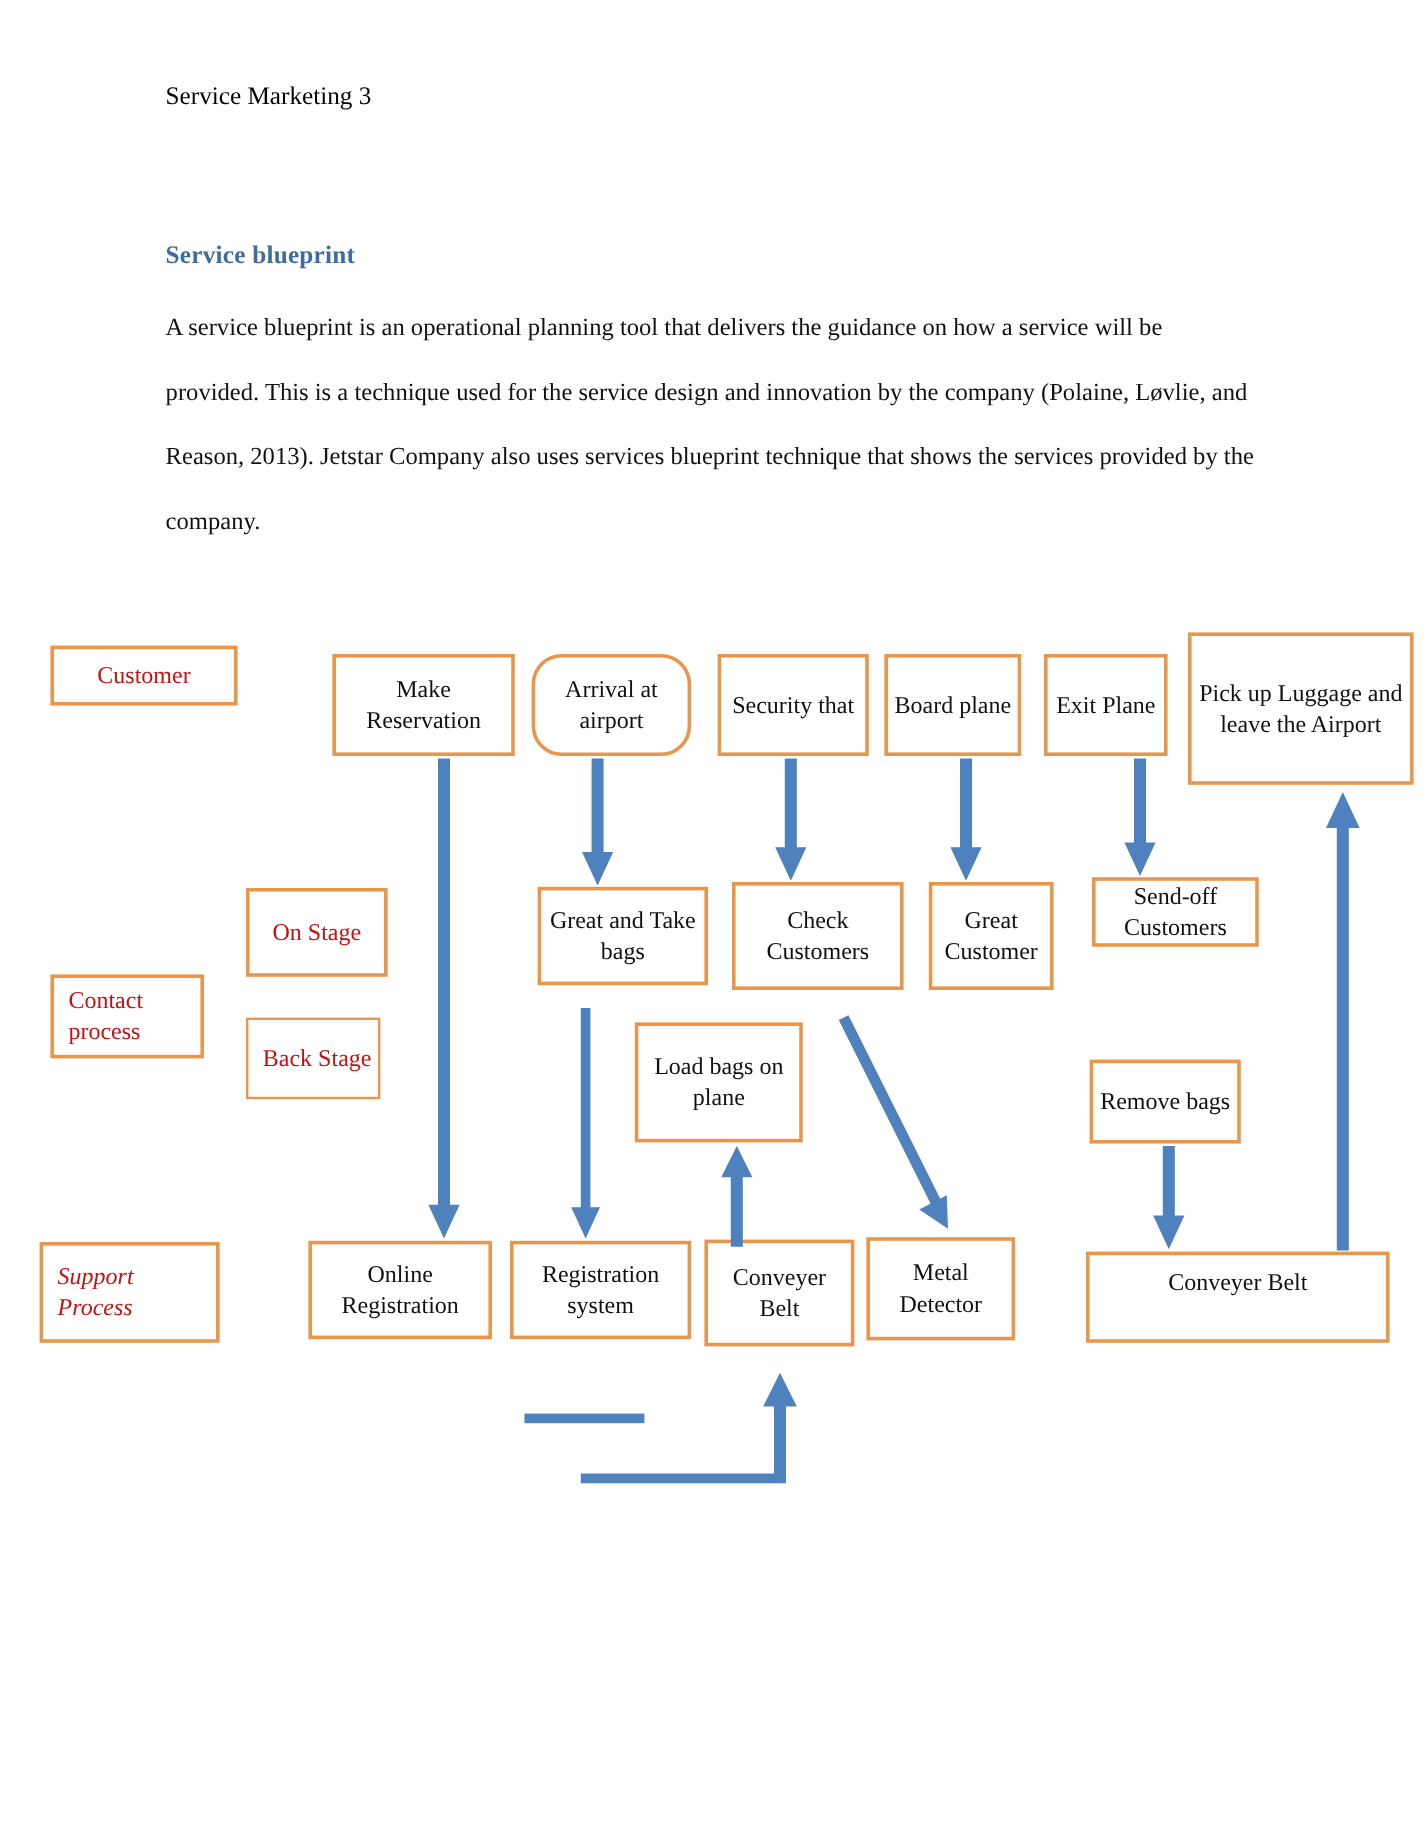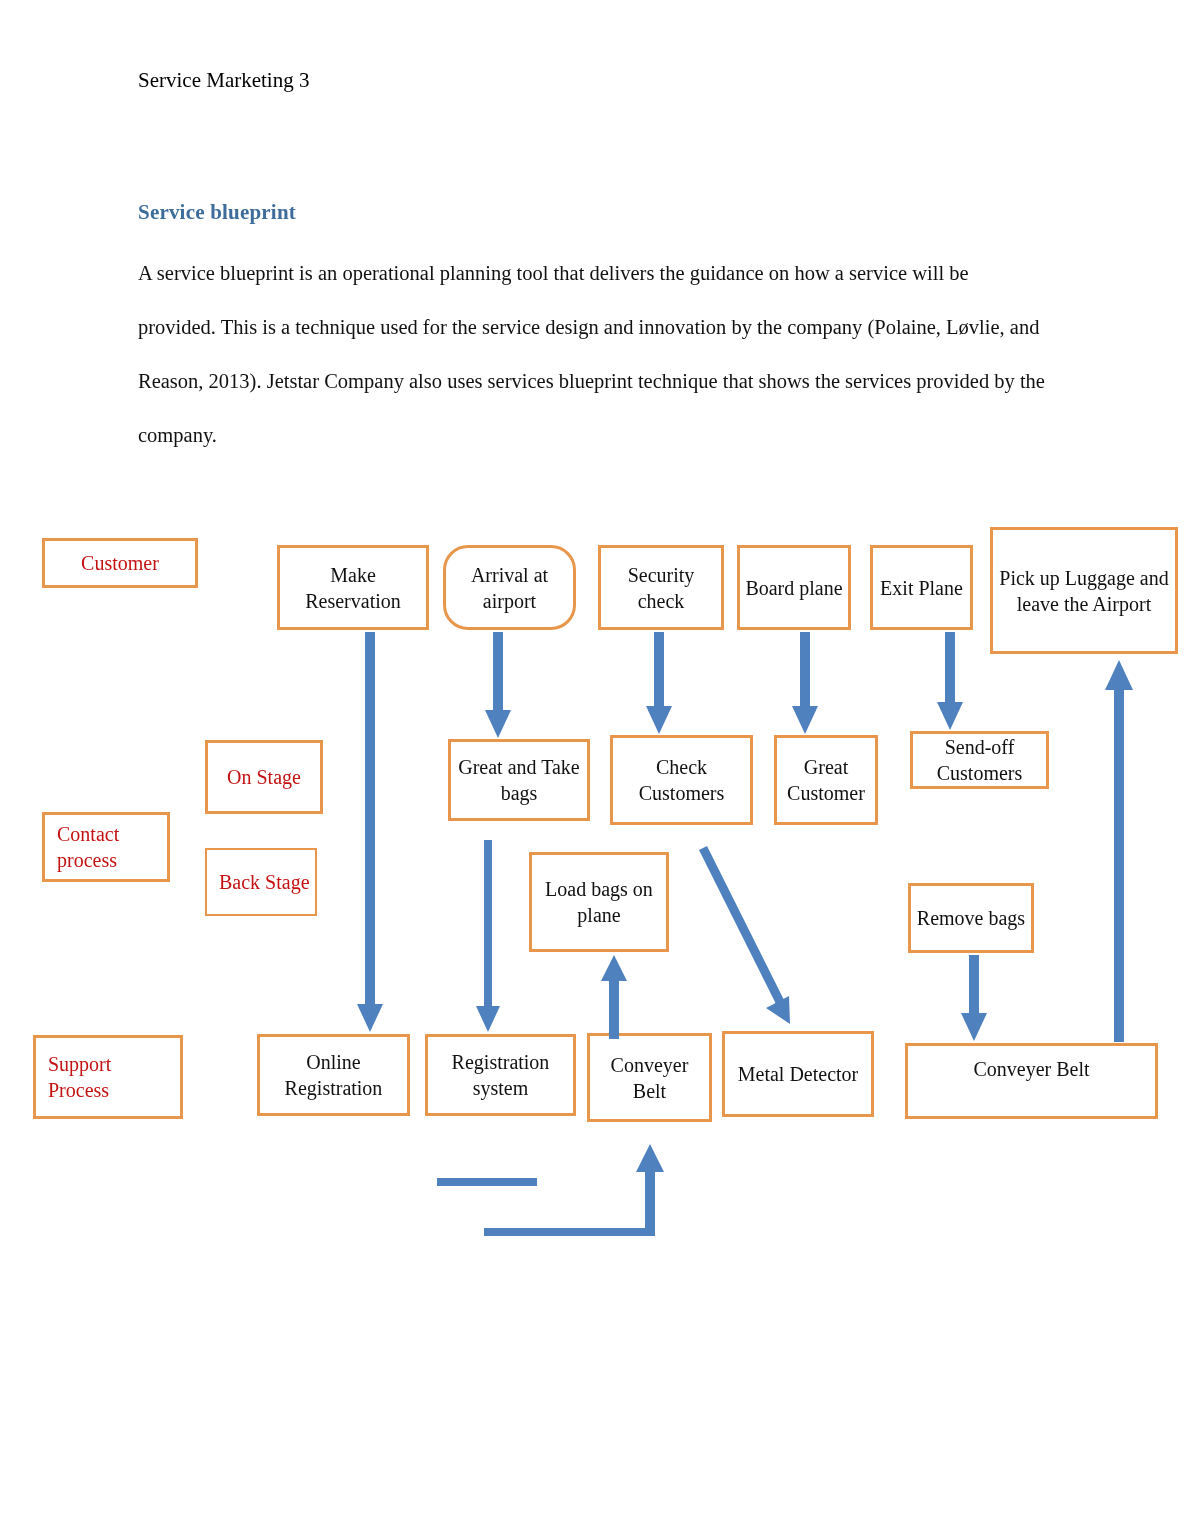--- a/index.html
+++ b/index.html
@@ -103,31 +103,31 @@
   <div class="doc-heading">Service blueprint</div>
 
   <div class="doc-para"> A service blueprint is an operational planning tool that delivers the guidance on how a service will be provided. This is a technique used for the service design and innovation by the company (Polaine, Løvlie, and Reason, 2013). Jetstar Company also uses services blueprint technique that shows the services provided by the company.</div>
 
   <div>
 
     <div class="bp-box red" style="left:42px; top:538px; width:156px; height:50px;">Customer</div>
 
     <div class="bp-box red align-left" style="left:42px; top:812px; width:128px; height:70px;">Contact process</div>
 
-    <div class="bp-box red align-left" style="left:33px; top:1035px; width:150px; height:84px;">Support Process</div>
+    <div class="bp-box red align-left" style="left:33px; top:1035px; width:150px; height:84px;font-style:italic;">Support Process</div>
 
     <div class="bp-box red" style="left:205px; top:740px; width:118px; height:74px;">On Stage</div>
 
     <div class="bp-box red align-left thin" style="left:205px; top:848px; width:112px; height:68px;">Back Stage</div>
 
     <div class="bp-box" style="left:277px; top:545px; width:152px; height:85px;">Make Reservation</div>
 
     <div class="bp-box" style="left:443px; top:545px; width:133px; height:85px;border-radius:25px;">Arrival at airport</div>
 
-    <div class="bp-box" style="left:598px; top:545px; width:126px; height:85px;">Security check</div>
+    <div class="bp-box" style="left:598px; top:545px; width:126px; height:85px;">Security that</div>
 
     <div class="bp-box" style="left:737px; top:545px; width:114px; height:85px;">Board plane</div>
 
     <div class="bp-box" style="left:870px; top:545px; width:103px; height:85px;">Exit Plane</div>
 
     <div class="bp-box" style="left:990px; top:527px; width:188px; height:127px;">Pick up Luggage and leave the Airport</div>
 
     <div class="bp-box" style="left:448px; top:739px; width:142px; height:82px;">Great and Take bags</div>
 
     <div class="bp-box" style="left:610px; top:735px; width:143px; height:90px;">Check Customers</div>
@@ -139,21 +139,21 @@
     <div class="bp-box" style="left:529px; top:852px; width:140px; height:100px;">Load bags on plane</div>
 
     <div class="bp-box" style="left:908px; top:883px; width:126px; height:70px;">Remove bags</div>
 
     <div class="bp-box" style="left:257px; top:1034px; width:153px; height:82px;">Online Registration</div>
 
     <div class="bp-box" style="left:425px; top:1034px; width:151px; height:82px;">Registration system</div>
 
     <div class="bp-box" style="left:587px; top:1033px; width:125px; height:89px;">Conveyer Belt</div>
 
-    <div class="bp-box" style="left:722px; top:1031px; width:152px; height:86px;">Metal Detector</div>
+    <div class="bp-box" style="left:722px; top:1031px; width:124px; height:86px;">Metal Detector</div>
 
     <div class="bp-box align-top" style="left:905px; top:1043px; width:253px; height:76px;">Conveyer Belt</div>
 
     <div class="arrow" style="left:352px; top:632px; width:36px; height:404px;">
       <svg width="36" height="404" viewBox="0 0 36 404">
         <polygon points="13,0 23,0 23,372 31,372 18,400 5,372 13,372" fill="#4E81BD"></polygon>
       </svg>
     </div>
 
     <div class="arrow" style="left:480px; top:632px; width:36px; height:110px;">

